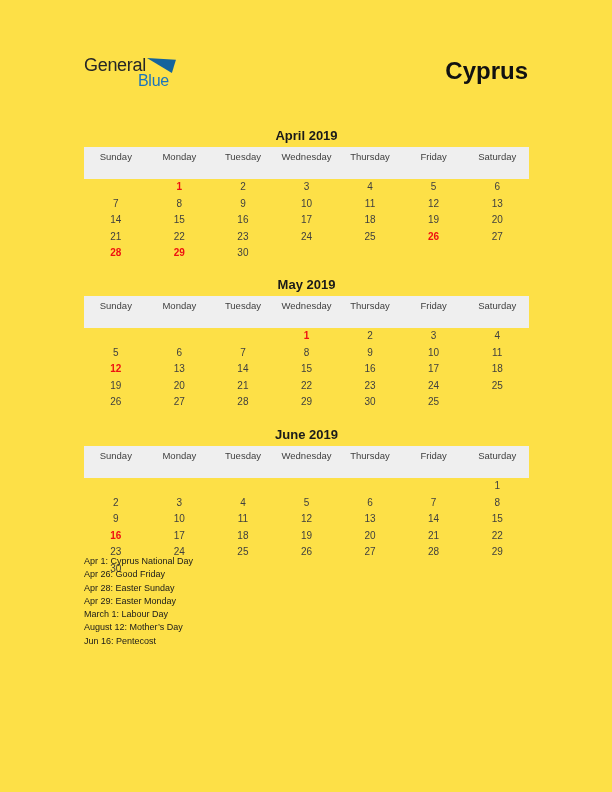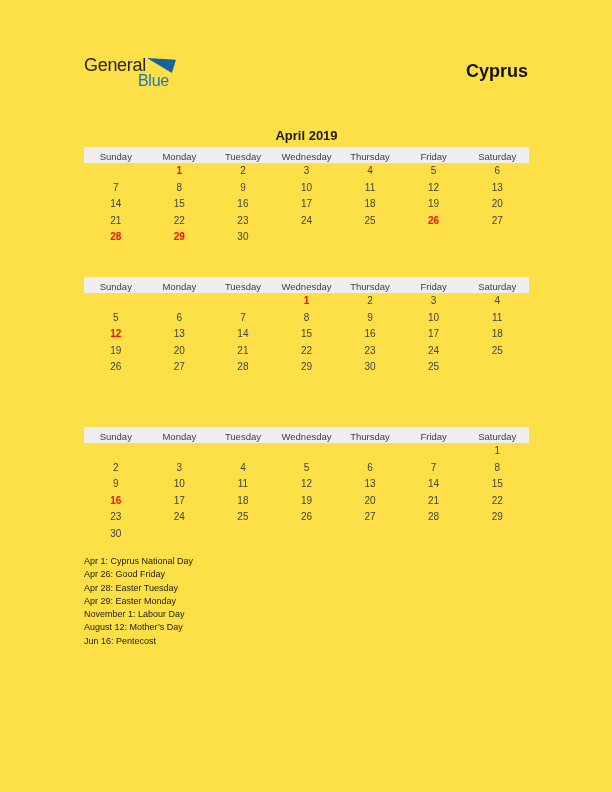--- a/index.html
+++ b/index.html
@@ -18,29 +18,29 @@
   
   .logo{position:absolute;left:84px;top:56px;}
   .logo-row{display:flex;align-items:flex-start;height:18px;}
   .logo-general{font-size:18px;line-height:18px;color:#262626;letter-spacing:-0.3px;}
   .logo-flag{display:inline-block;width:29px;height:15px;margin:2px 0 0 1px;
              background:var(--flag-blue);
              clip-path:polygon(0 0,100% 12%,86% 100%);}
   .logo-blue{font-size:16px;line-height:17px;color:var(--logo-blue);margin:-2px 16px 0 54px;letter-spacing:-0.3px;}
 
   
-  .country{position:absolute;right:84px;top:57px;font-size:18px;line-height:28px;
+  .country{position:absolute;right:84px;top:57px;font-size:24px;line-height:28px;
            font-weight:700;color:#111;}
 
   
   .month{position:absolute;left:84px;width:445px;margin-top:24px;}
   .month-title{font-size:13px;height:16px;line-height:16px;font-weight:700;
                text-align:center;color:var(--title-text);margin-bottom:3px;}
   .weekday-row{display:grid;grid-template-columns:repeat(7,1fr);
-               background:var(--header-bg);height:16px;line-height:19px;
+               background:var(--header-bg);height:32px;line-height:19px;
                font-size:9.5px;color:var(--date-text);}
   .wd{text-align:center;white-space:nowrap;}
   .date-grid{display:grid;grid-template-columns:repeat(7,1fr);grid-auto-rows:16.5px;
              font-size:10px;line-height:16.5px;color:var(--date-text);}
   .day{text-align:center;}
   .day.red{color:var(--holiday-red);font-weight:700;}
 
   
   .holidays{position:absolute;left:84px;top:555px;font-size:9px;line-height:13.3px;
             color:var(--title-text);}
@@ -104,20 +104,21 @@
         <div class="day red">29</div>
         <div class="day">30</div>
         <div class="day"></div>
         <div class="day"></div>
         <div class="day"></div>
         <div class="day"></div>
       </div>
   </section>
 
   <section class="month" style="top:253px">
+    <h2 class="month-title">May 2019</h2>
     <div class="weekday-row">
         <div class="wd">Sunday</div>
         <div class="wd">Monday</div>
         <div class="wd">Tuesday</div>
         <div class="wd">Wednesday</div>
         <div class="wd">Thursday</div>
         <div class="wd">Friday</div>
         <div class="wd">Saturday</div>
       </div>
     <div class="date-grid">
@@ -153,20 +154,21 @@
         <div class="day">27</div>
         <div class="day">28</div>
         <div class="day">29</div>
         <div class="day">30</div>
         <div class="day">25</div>
         <div class="day"></div>
       </div>
   </section>
 
   <section class="month" style="top:403px">
+    <h2 class="month-title">June 2019</h2>
     <div class="weekday-row">
         <div class="wd">Sunday</div>
         <div class="wd">Monday</div>
         <div class="wd">Tuesday</div>
         <div class="wd">Wednesday</div>
         <div class="wd">Thursday</div>
         <div class="wd">Friday</div>
         <div class="wd">Saturday</div>
       </div>
     <div class="date-grid">
@@ -211,20 +213,20 @@
         <div class="day"></div>
         <div class="day"></div>
         <div class="day"></div>
         <div class="day"></div>
       </div>
   </section>
 
   <section class="holidays">
       <div>Apr 1: Cyprus National Day</div>
       <div>Apr 26: Good Friday</div>
-      <div>Apr 28: Easter Tuesday</div>
+      <div>Apr 28: Easter Sunday</div>
       <div>Apr 29: Easter Monday</div>
-      <div>November 1: Labour Day</div>
+      <div>March 1: Labour Day</div>
       <div>August 12: Mother’s Day</div>
       <div>Jun 16: Pentecost</div>
     </section>
 
 </div>
 
 </body></html>

